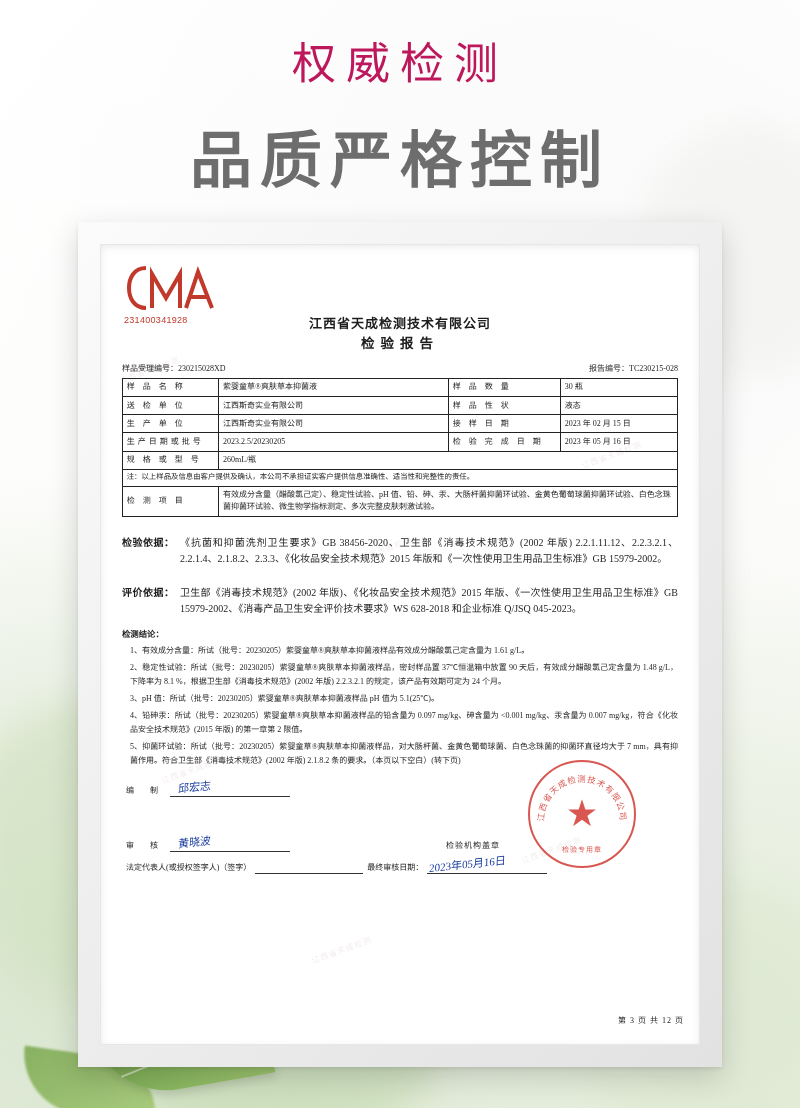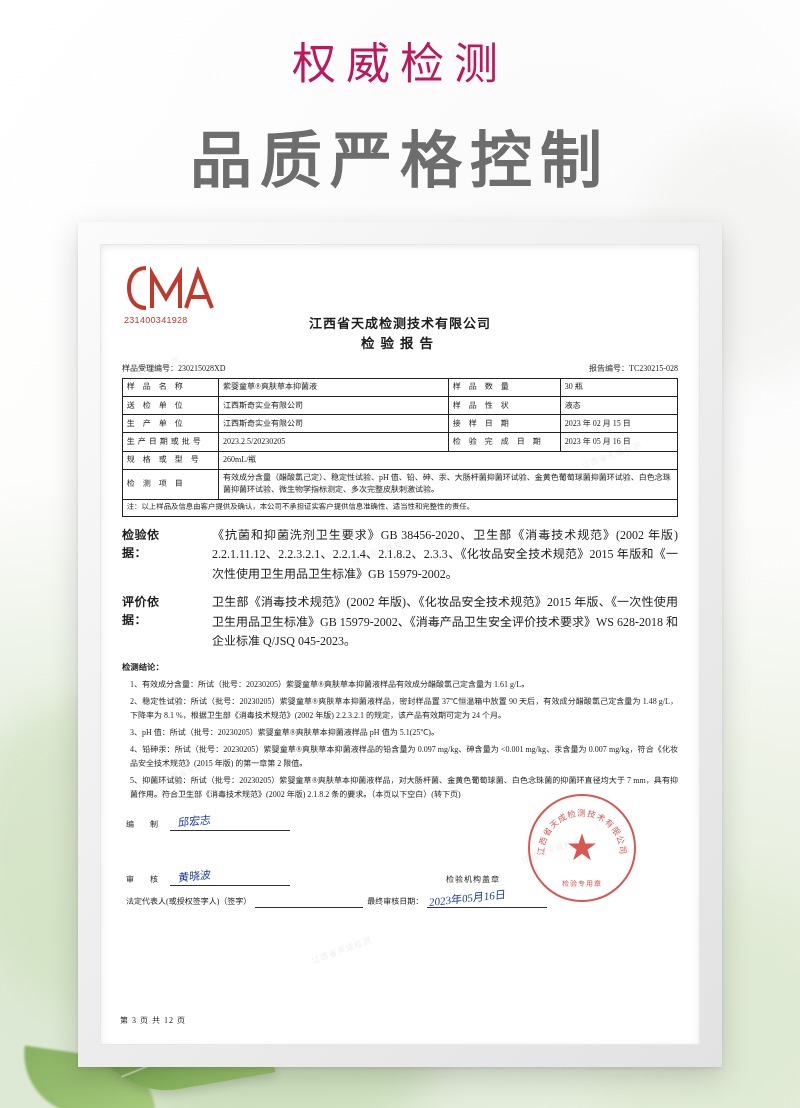--- a/index.html
+++ b/index.html
@@ -143,21 +143,21 @@
   }
   .lbl{width:62px;letter-spacing:3px;white-space:nowrap;}
   .val{width:196px;}
   .lbl2{width:58px;letter-spacing:3px;white-space:nowrap;}
   .val2{width:96px;}
   .note{
     font-size:7.4px;line-height:1.45;
   }
 
   .sec{
-    display:flex;margin-top:9px;padding:0 6px;font-size:12px;gap:32px;
+    display:flex;margin-top:18px;padding:0 6px;font-size:10px;
   }
   .sec .k{
     width:58px;flex:0 0 58px;font-weight:bold;letter-spacing:.5px;
   }
   .sec .v{flex:1;text-align:justify;line-height:1.62;}
 
   .concl-h{
     margin-top:11px;padding:0 6px;font-weight:bold;font-size:8.4px;
   }
   .concl{
@@ -208,22 +208,22 @@
     position:absolute;left:0;top:0;width:100%;height:100%;
   }
   .stamp .arc text{
     fill:#d0342c;font-size:8.4px;font-family:"Liberation Sans",sans-serif;letter-spacing:1px;
   }
   .stamp .btm{
     position:absolute;left:0;right:0;bottom:11px;text-align:center;
     color:#d0342c;font-size:7px;letter-spacing:1px;
   }
   .pagefoot{
-    position:absolute;left:4px;right:0;bottom:6px;
-    text-align:left;font-size:8px;letter-spacing:1px;
+    position:absolute;left:12px;right:0;bottom:6px;
+    text-align:right;font-size:8px;letter-spacing:1px;
   }
 </style>
 </head>
 <body>
 
 <div class="bg">
   <div class="blur-leaf bl4"></div>
   <div class="blur-leaf bl1"></div>
   <div class="blur-leaf bl2"></div>
   <div class="blur-leaf bl3"></div>
@@ -293,25 +293,25 @@
           <td class="lbl">生产日期或批号</td>
           <td class="val">2023.2.5/20230205</td>
           <td class="lbl2">检 验 完 成 日 期</td>
           <td class="val2">2023 年 05 月 16 日</td>
         </tr>
         <tr>
           <td class="lbl">规 格 或 型 号</td>
           <td colspan="3">260mL/瓶</td>
         </tr>
         <tr>
+          <td colspan="4" class="note">注：以上样品及信息由客户提供及确认，本公司不承担证实客户提供信息准确性、适当性和完整性的责任。</td>
+        </tr>
+        <tr>
           <td class="lbl">检 测 项 目</td>
           <td colspan="3">有效成分含量（醋酸氯己定）、稳定性试验、pH 值、铅、砷、汞、大肠杆菌抑菌环试验、金黄色葡萄球菌抑菌环试验、白色念珠菌抑菌环试验、微生物学指标测定、多次完整皮肤刺激试验。</td>
-        </tr>
-        <tr>
-          <td colspan="4" class="note">注：以上样品及信息由客户提供及确认，本公司不承担证实客户提供信息准确性、适当性和完整性的责任。</td>
         </tr>
       </tbody>
         </table>
 
       <div class="sec">
         <div class="k">检验依据：</div>
         <div class="v">《抗菌和抑菌洗剂卫生要求》GB 38456-2020、卫生部《消毒技术规范》(2002 年版) 2.2.1.11.12、2.2.3.2.1、2.2.1.4、2.1.8.2、2.3.3、《化妆品安全技术规范》2015 年版和《一次性使用卫生用品卫生标准》GB 15979-2002。</div>
       </div>
 
       <div class="sec">

